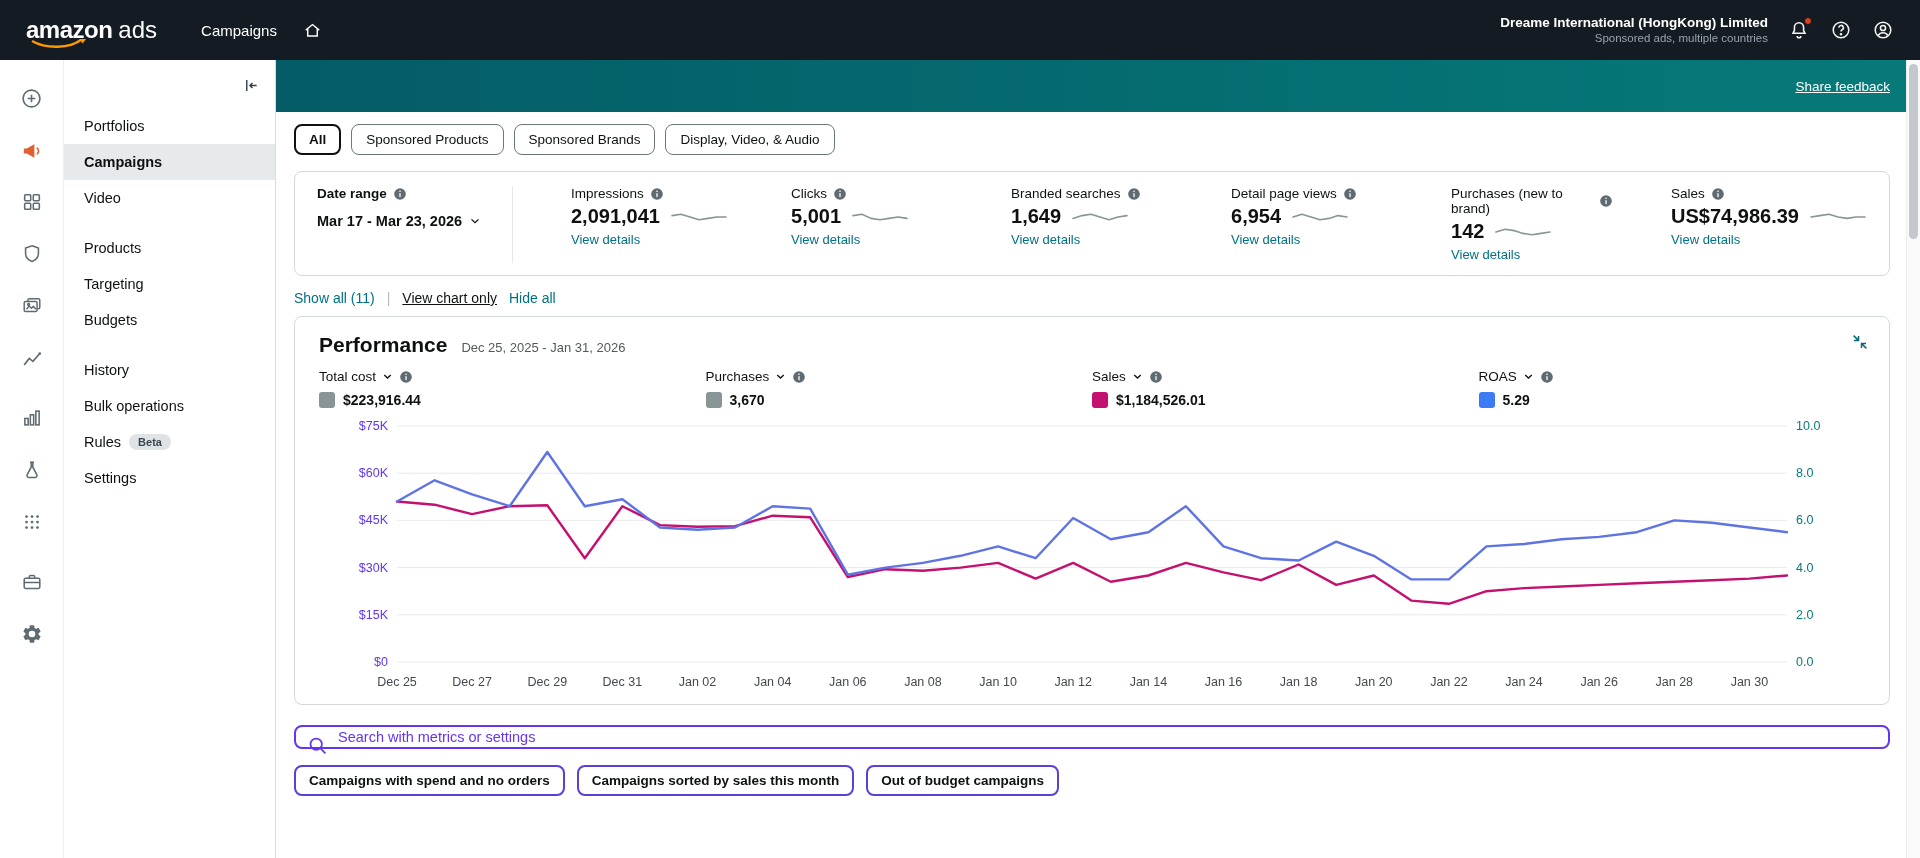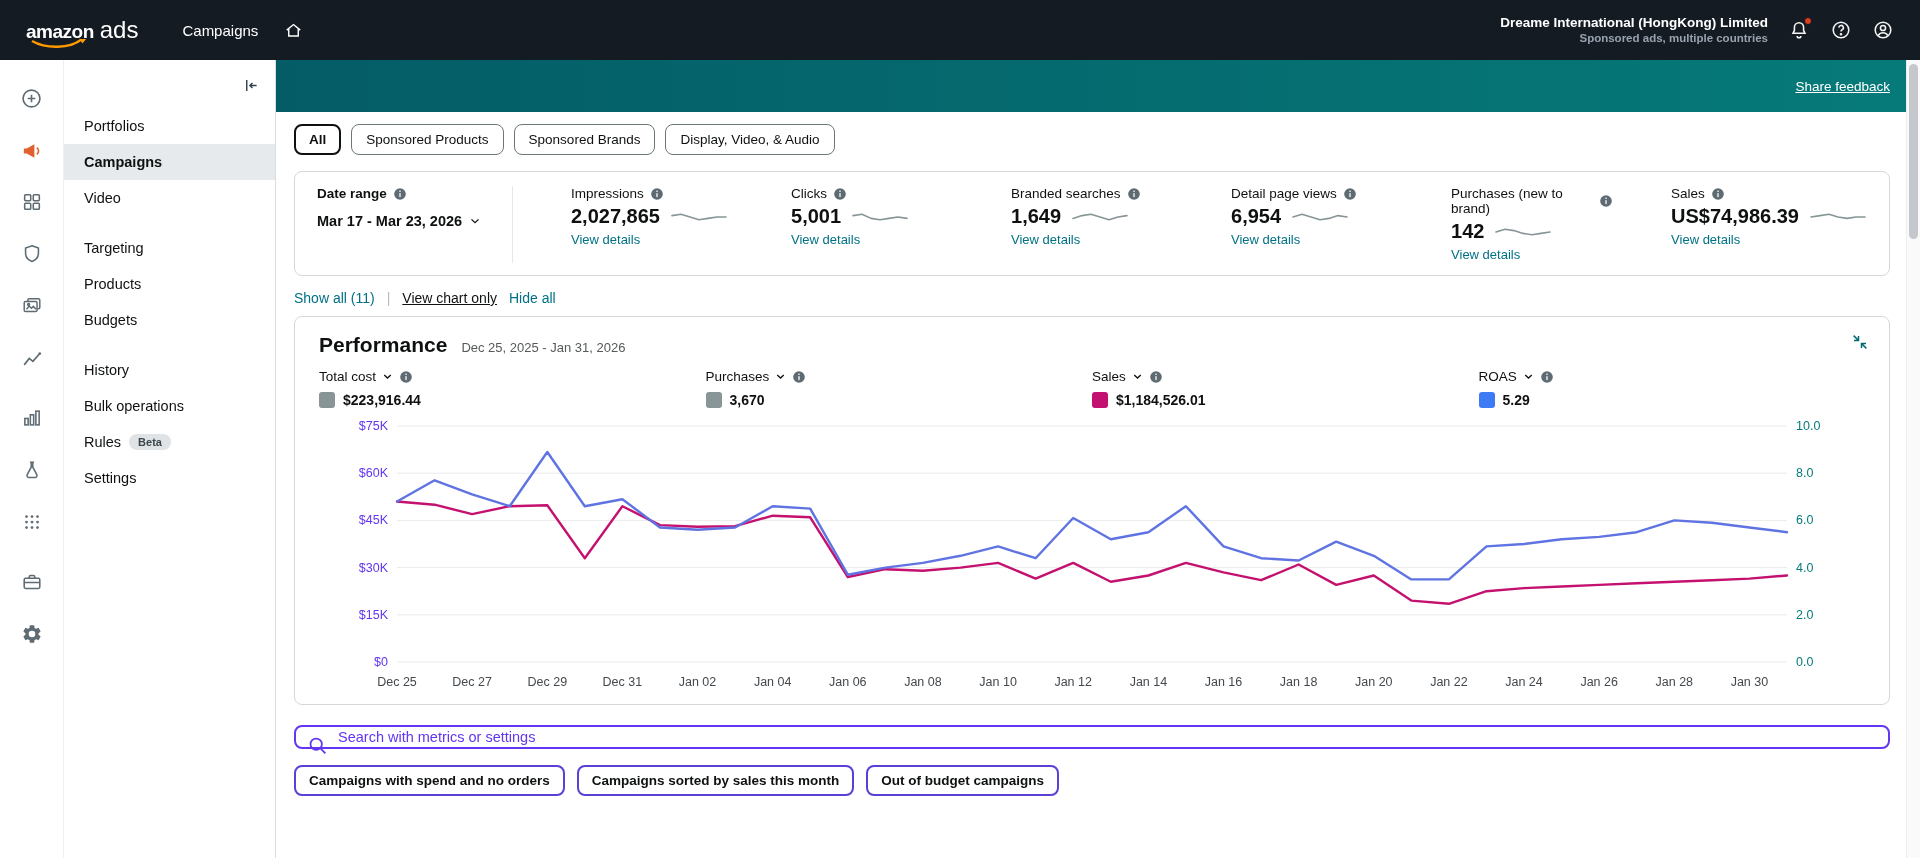--- a/index.html
+++ b/index.html
@@ -3,29 +3,29 @@
 <meta charset="utf-8">
 <style>
   * { margin:0; padding:0; box-sizing:border-box; }
   html,body { width:1920px; height:858px; overflow:hidden; background:#fff;
     font-family:"Liberation Sans","DejaVu Sans",sans-serif; color:#0F1111; }
   .app { position:relative; width:1920px; height:858px; }
 
   
   .topbar { height:60px; background:#141B22; display:flex; align-items:center; padding:0 26px; color:#fff; }
   .logo { position:relative; display:flex; align-items:baseline; cursor:pointer; }
-  .logo-amazon { font-size:19px; font-weight:700; letter-spacing:-0.5px; }
+  .logo-amazon { font-size:24px; font-weight:700; letter-spacing:-0.5px; }
   .logo-ads { font-size:24px; font-weight:400; margin-left:6px; }
   .logo-smile { position:absolute; left:4px; bottom:-5px; }
   .tb-section { margin-left:44px; font-size:15px; }
   .tb-home { margin-left:26px; display:flex; align-items:center; cursor:pointer; }
   .tb-right { margin-left:auto; display:flex; align-items:center; gap:20px; }
   .acct { text-align:right; line-height:1.3; cursor:pointer; }
   .acct-name { font-size:13.5px; font-weight:700; }
-  .acct-sub { font-size:11.5px; color:#98A3AF;font-weight:bold; }
+  .acct-sub { font-size:11.5px; color:#98A3AF; }
   .tb-icon { position:relative; display:flex; align-items:center; cursor:pointer; opacity:.95; }
   .tb-icon svg { stroke:#fff; }
   .bell-dot { position:absolute; top:-2px; right:-2px; width:8px; height:8px; border-radius:50%; background:#E8401C; border:1.5px solid #141B22; }
 
   
   .shell { display:flex; height:798px; }
 
   .rail { width:64px; border-right:1px solid #EDEFF1; padding-top:12px; display:flex; flex-direction:column; align-items:center; background:#fff; flex:none; }
   .rail-item { width:64px; height:52px; display:flex; align-items:center; justify-content:center; color:#5F6B73; cursor:pointer; }
   .rail-item.active { color:#E0612F; }
@@ -233,24 +233,24 @@
           <span>Portfolios</span>
         </div>
       <div class="nav-item selected">
           <span>Campaigns</span>
         </div>
       <div class="nav-item">
           <span>Video</span>
         </div>
       <div class="nav-gap"></div>
       <div class="nav-item">
+          <span>Products</span>
+        </div>
+      <div class="nav-item">
           <span>Targeting</span>
-        </div>
-      <div class="nav-item">
-          <span>Products</span>
         </div>
       <div class="nav-item">
           <span>Budgets</span>
         </div>
       <div class="nav-gap"></div>
       <div class="nav-item">
           <span>History</span>
         </div>
       <div class="nav-item">
           <span>Bulk operations</span>
@@ -303,21 +303,21 @@
                 <span>Impressions</span>
                 <span class="info">
                   <svg width="14" height="14" viewBox="0 0 24 24">
                     <circle cx="12" cy="12" r="10" fill="#5F6B73"></circle>
                     <rect x="10.9" y="10.3" width="2.2" height="7.2" rx="1.1" fill="#fff"></rect>
                     <circle cx="12" cy="7.2" r="1.4" fill="#fff"></circle>
                   </svg>
                 </span>
               </div>
             <div class="m-value-row">
-                <span class="m-value">2,027,865</span>
+                <span class="m-value">2,091,041</span>
                 <span>
                   <svg width="58" height="20">
                     <polyline points="2.0,8.6 11.0,7.2 20.0,10.0 29.0,12.8 38.0,11.4 47.0,10.0 56.0,10.0" fill="none" stroke="#879596" stroke-width="1.6" stroke-linejoin="round" stroke-linecap="round"></polyline>
                   </svg>
                 </span>
               </div>
             <a class="m-link">View details</a>
           </div>
 
           <div class="metric">

